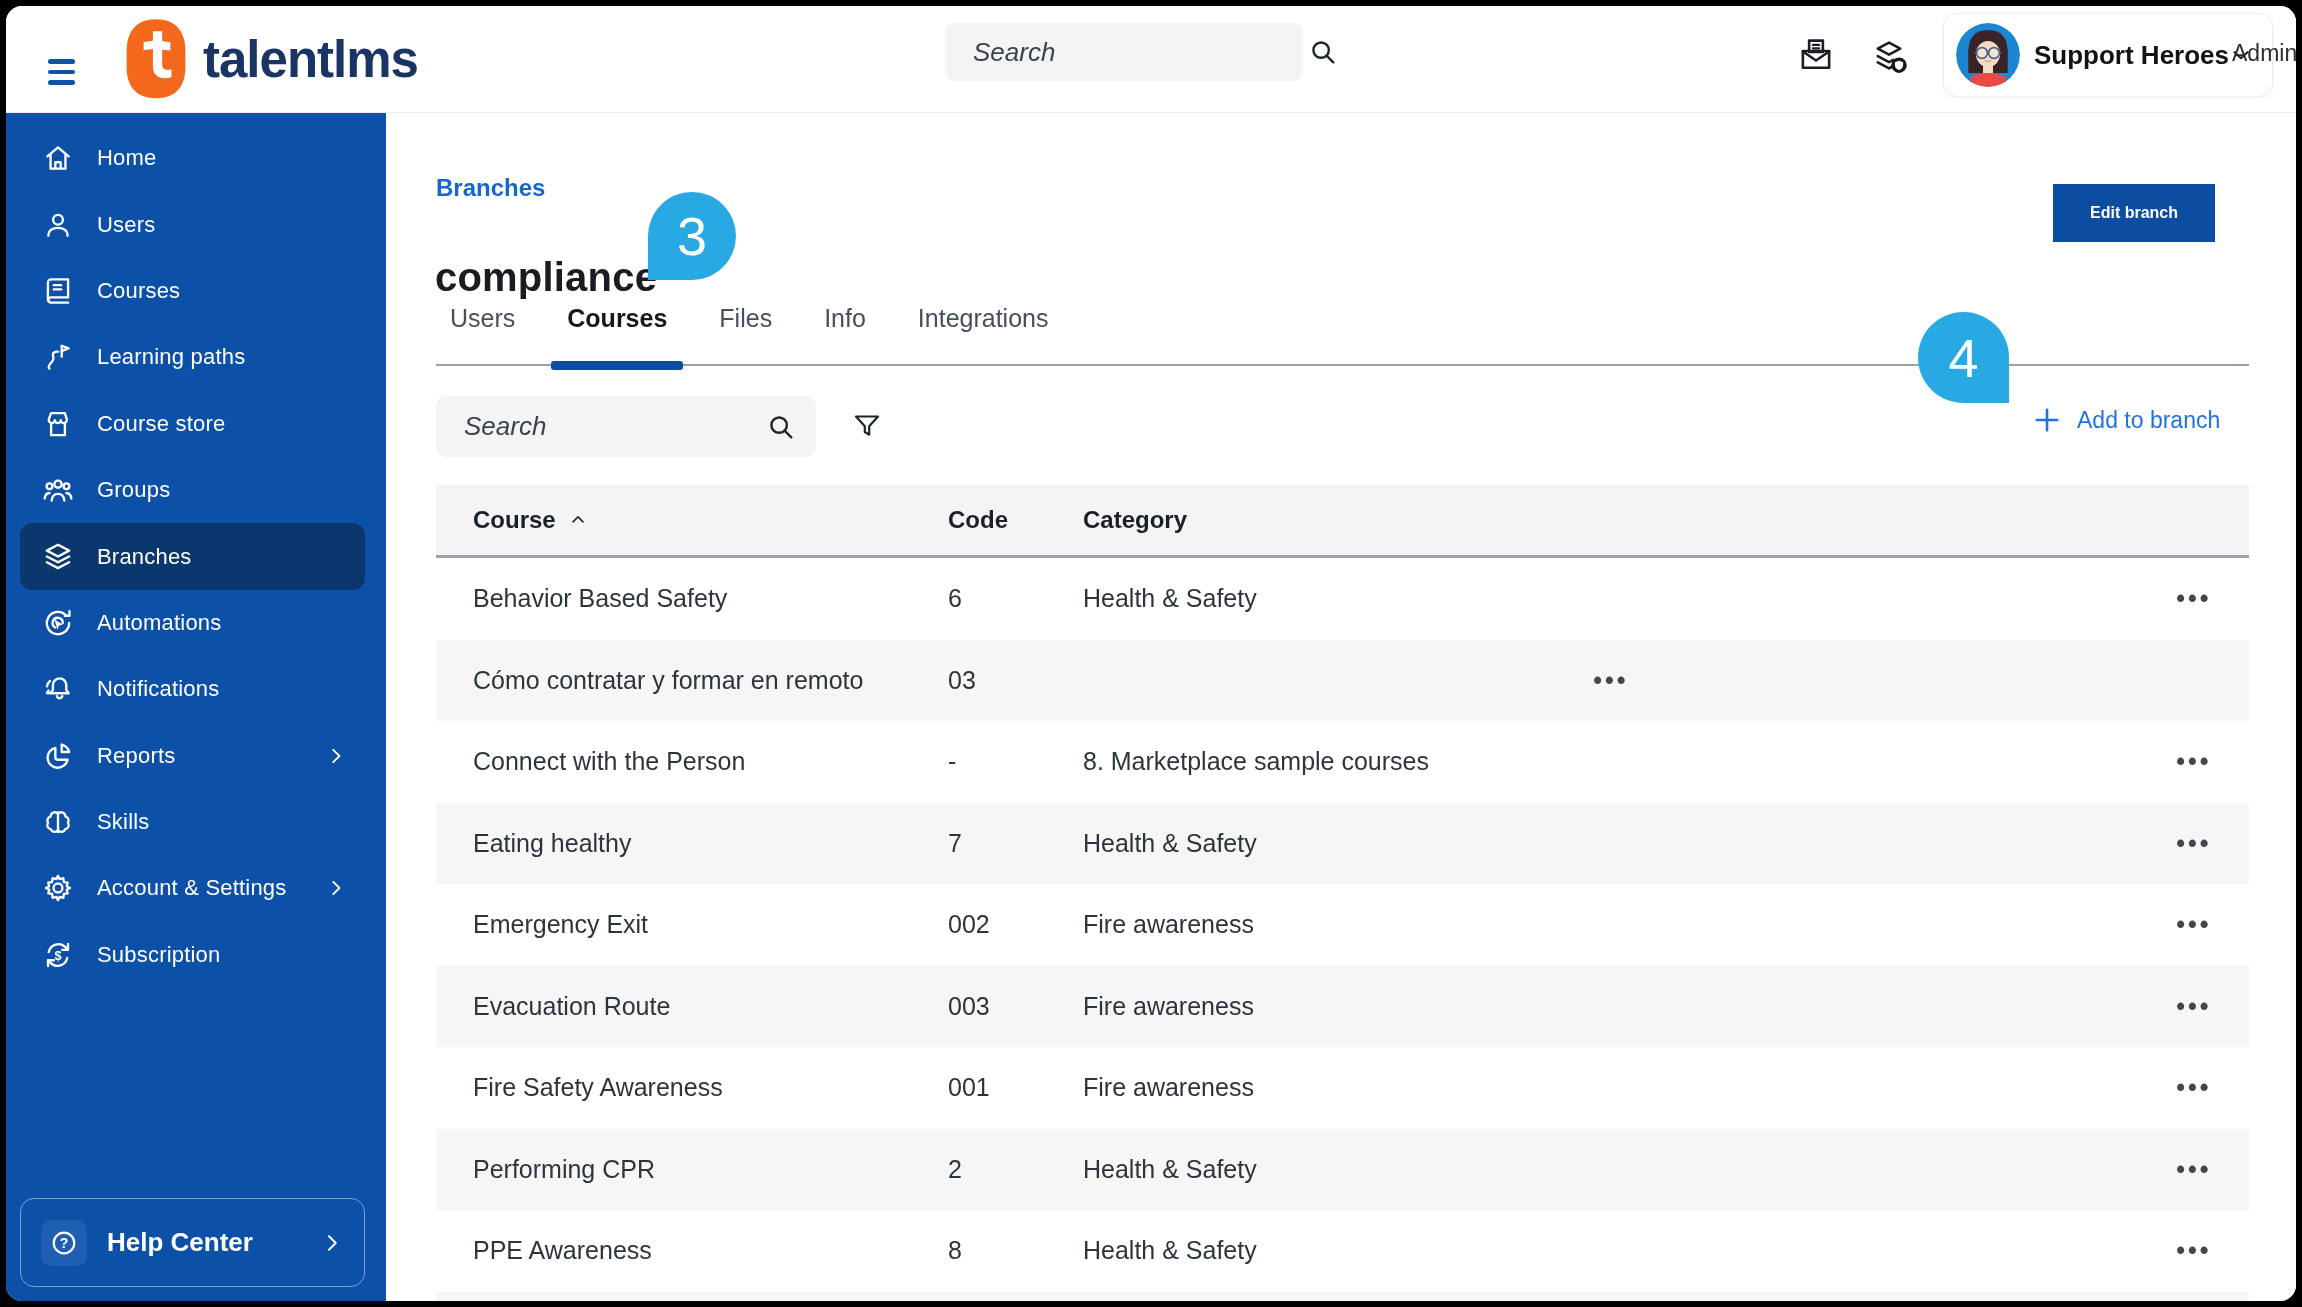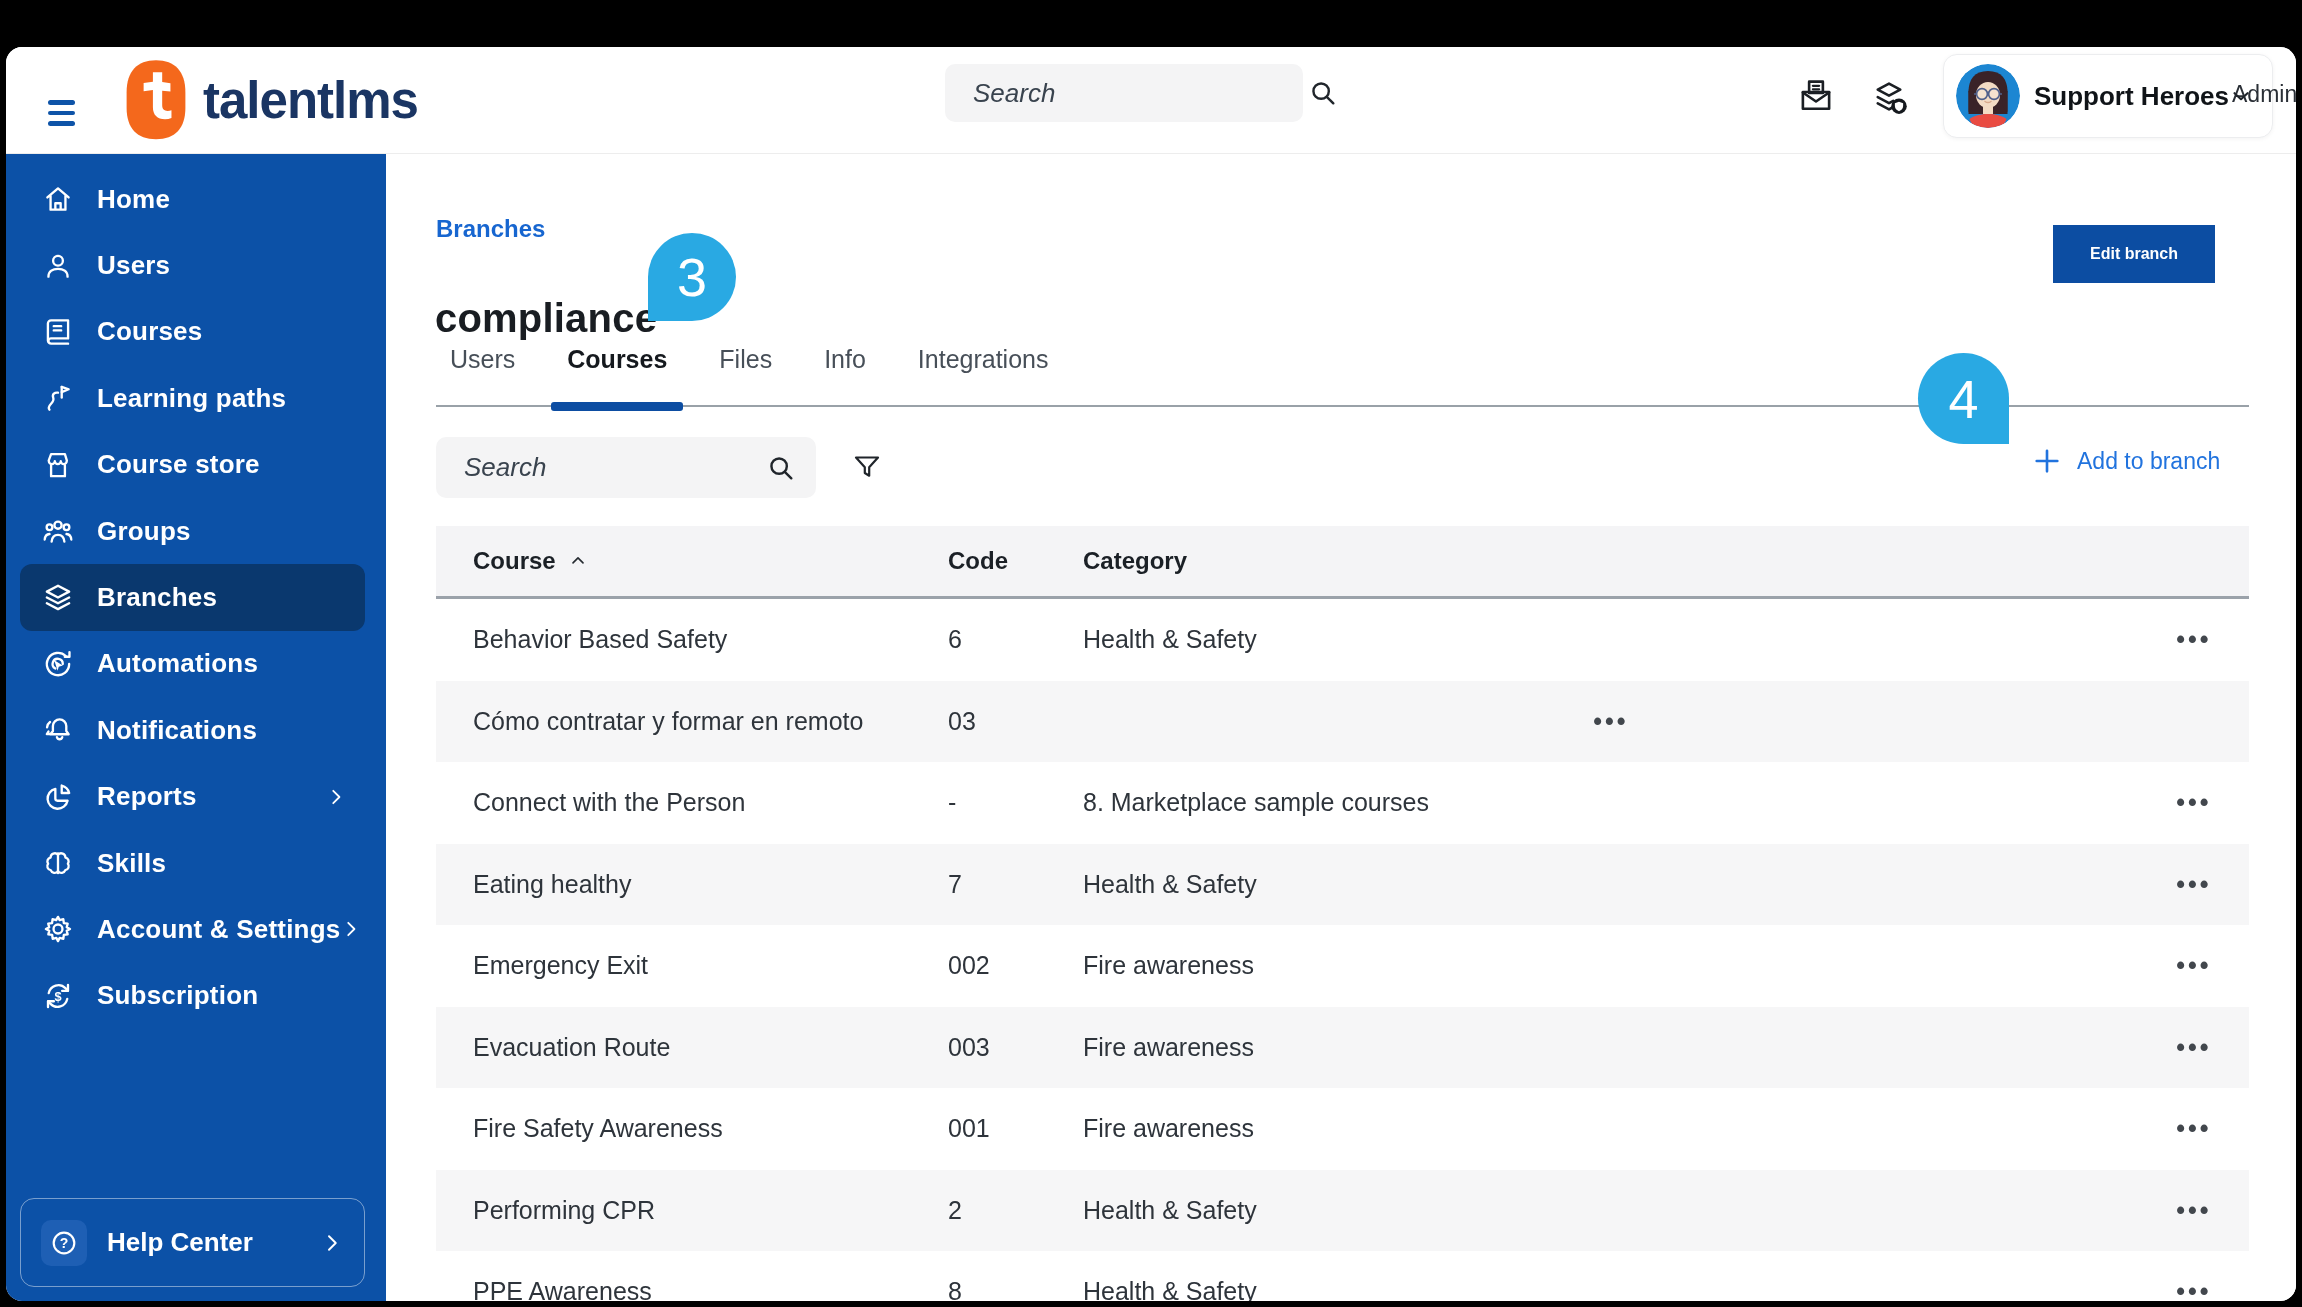--- a/index.html
+++ b/index.html
@@ -1,17 +1,17 @@
 <!DOCTYPE html>
 <html><head>
 <meta charset="utf-8">
 <style>
   html,body{margin:0;padding:0;background:#000;}
   body{width:2302px;height:1307px;position:relative;font-family:"Liberation Sans",sans-serif;}
-  .window{position:absolute;inset:6px;background:#fff;border-radius:16px;overflow:hidden;margin-top:41px;}
+  .window{position:absolute;inset:6px;background:#fff;border-radius:16px;overflow:hidden;}
 
   
   .topbar{position:absolute;left:0;top:0;right:0;height:106px;background:#fff;border-bottom:1px solid #ededed;z-index:5;}
   .hamburger{position:absolute;left:36px;top:46px;width:40px;height:40px;border:none;background:transparent;cursor:pointer;display:flex;flex-direction:column;justify-content:center;gap:6px;padding:0 6px;}
   .hamburger span{display:block;width:27px;height:4.5px;border-radius:3px;background:#0E54A8;}
   .logo{position:absolute;left:117px;top:11px;display:flex;align-items:center;gap:14px;}
   .logo-blob{width:66px;height:84px;}
   .logo-text{font-size:51px;font-weight:700;color:#1A3563;letter-spacing:-1px;}
   .top-search{position:absolute;left:939px;top:17px;width:358px;height:58px;background:#F4F4F5;border-radius:10px;display:flex;align-items:center;}
   .top-search input{flex:1;border:none;background:transparent;outline:none;font-size:26px;padding:0 0 0 28px;color:#2F3A45;font-family:inherit;}
@@ -25,21 +25,21 @@
   .user-role{font-size:23px;color:#2A2F36;}
   .user-chevron{margin-left:auto;margin-right:18px;display:flex;}
 
   
   .sidebar{position:absolute;left:0;top:106px;width:380px;bottom:0;background:#0C51A7;}
   .side-nav{position:absolute;top:13px;left:0;right:0;}
   .side-item{height:66.4px;margin:0 21px 0 14px;border-radius:12px;display:flex;align-items:center;padding:0 18px 0 21px;cursor:pointer;color:#fff;}
   .side-item.selected{background:#0A386E;}
   .side-icon{width:34px;height:34px;flex:0 0 auto;display:flex;}
   .side-icon svg{width:34px;height:34px;}
-  .side-label{margin-left:22px;font-size:26px;font-weight:700;letter-spacing:.2px;white-space:nowrap;}
+  .side-label{margin-left:22px;font-size:22px;font-weight:400;letter-spacing:.2px;white-space:nowrap;}
   .side-chevron{margin-left:auto;display:flex;}
   .help-box{position:absolute;left:14px;right:21px;bottom:14px;height:87px;border:1.5px solid rgba(255,255,255,.45);border-radius:14px;display:flex;align-items:center;cursor:pointer;color:#fff;}
   .help-tile{width:46px;height:46px;margin-left:20px;background:#1E5FB4;border-radius:10px;display:flex;align-items:center;justify-content:center;}
   .help-label{margin-left:20px;font-size:26px;font-weight:700;}
   .help-chevron{margin-left:auto;margin-right:20px;display:flex;}
 
   
   .main{position:absolute;left:380px;top:106px;right:0;bottom:0;background:#fff;}
   .breadcrumb{position:absolute;left:50px;top:62px;font-size:24px;font-weight:700;color:#1766D0;cursor:pointer;}
   .page-title{position:absolute;left:49px;top:116px;font-size:40px;font-weight:600;color:#191D22;letter-spacing:.2px;}

